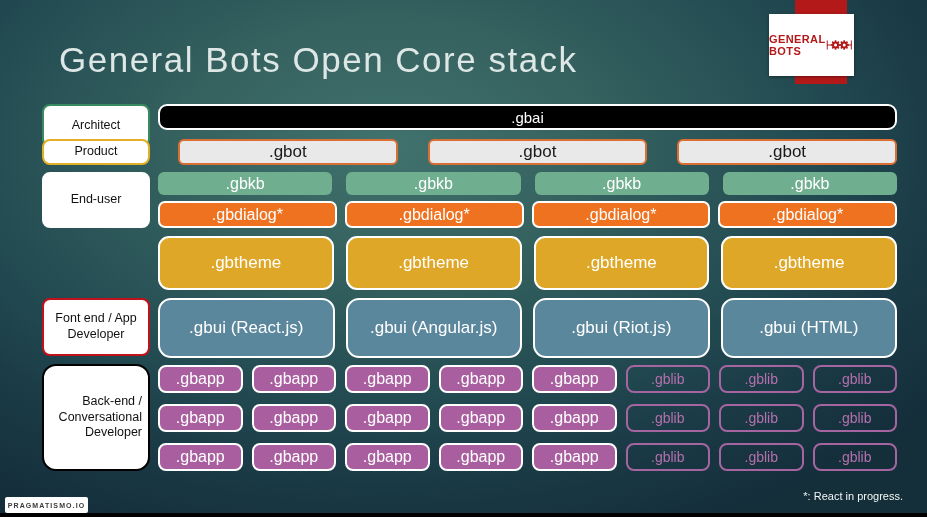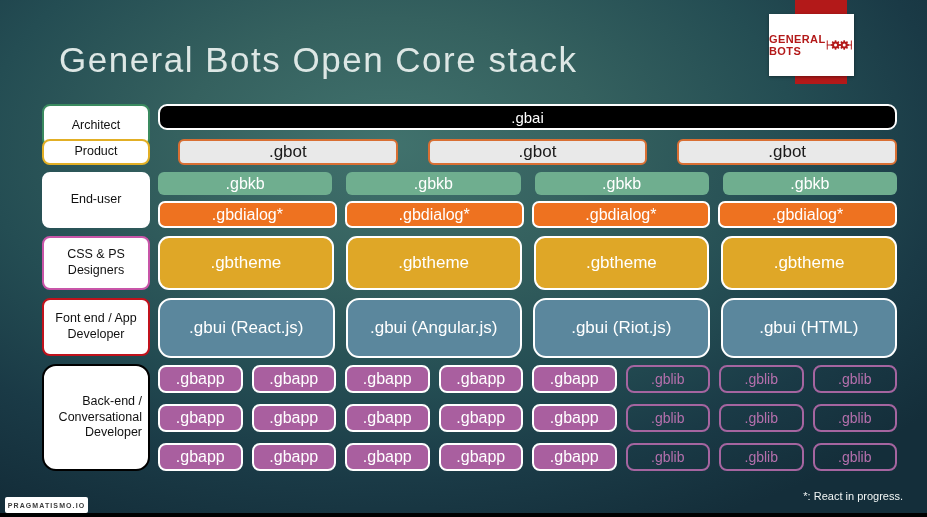--- a/index.html
+++ b/index.html
@@ -104,21 +104,20 @@
           <circle r="9.5"></circle>
         </g>
         <circle cx="51" cy="17" r="4" fill="#ffffff"></circle>
       </g>
     </svg>
   </div>
 
   <div class="role role-architect">Architect</div>
   <div class="role role-product">Product</div>
   <div class="role role-enduser">End-user</div>
-  <div class="role role-designers">CSS &amp; PS Designers</div>
   <div class="role role-frontend">Font end / App Developer</div>
   <div class="role role-backend">Back-end / Conversational Developer</div>
 
   <div class="row row-gbai">
     <div class="gbai">.gbai</div>
   </div>
 
   <div class="row row-gbot">
     <div class="gbot">.gbot</div>
     <div class="gbot">.gbot</div>

